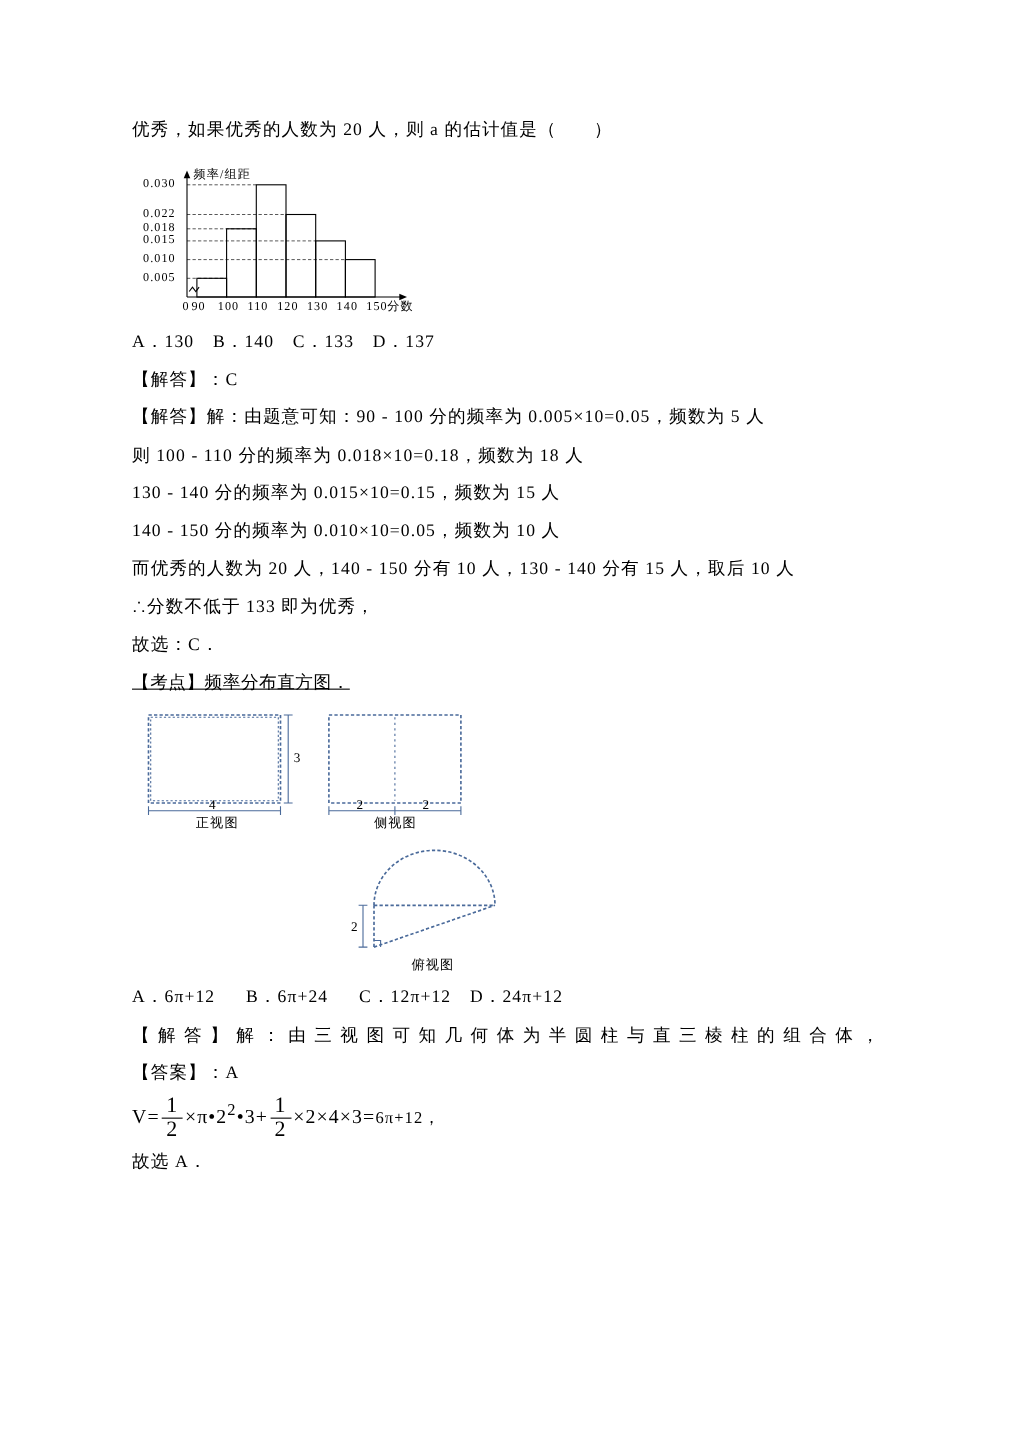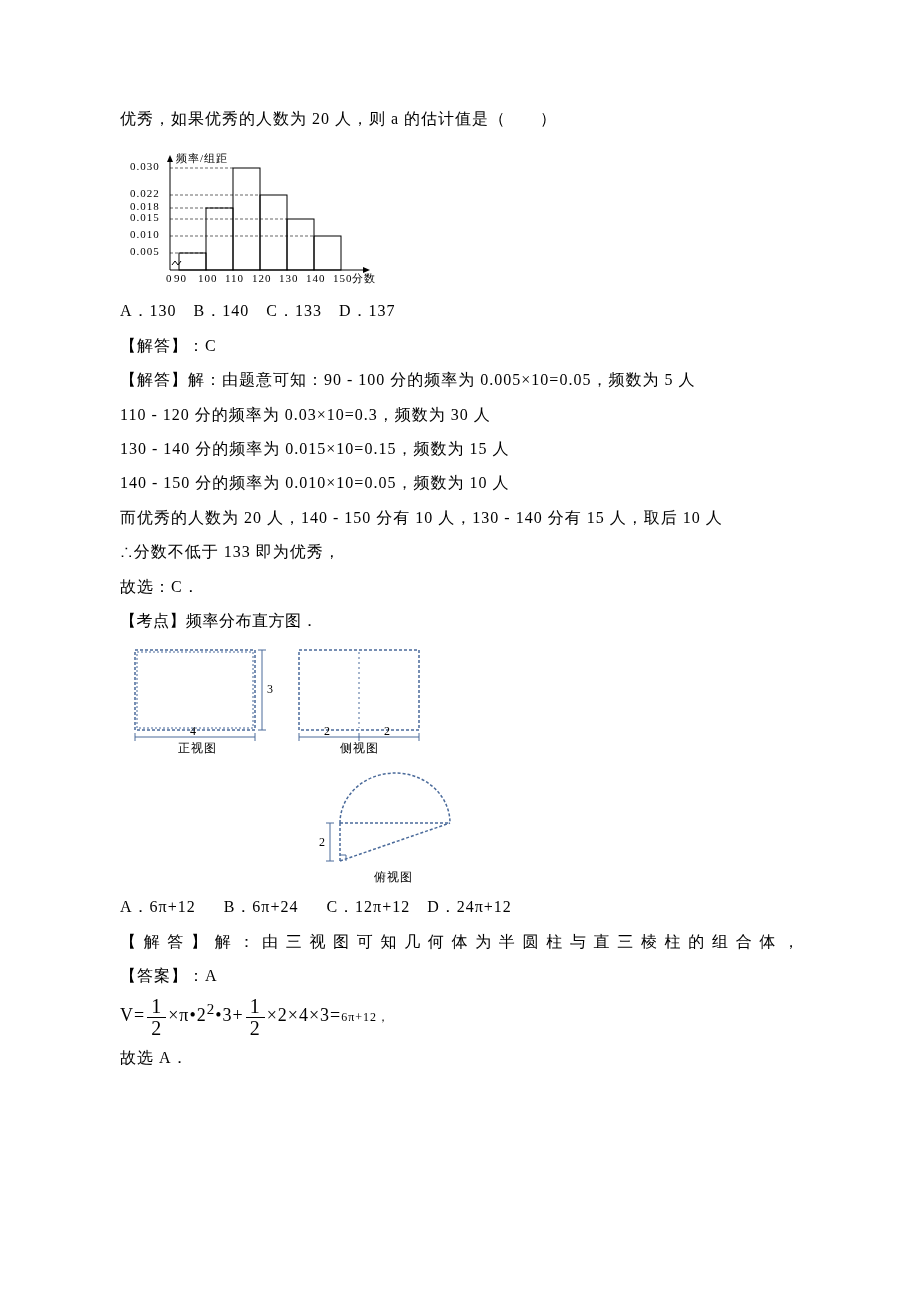--- a/index.html
+++ b/index.html
@@ -66,20 +66,21 @@
   }
   .frac .den {
     display: block;
     padding: 0 4px;
   }
   .formula {
     font-size: 18px;
   }
   .kaopoint {
     letter-spacing: 0.5px;
+    text-decoration: underline;
   }
   .spread {
     text-align-last: justify;
   }
 </style>
 </head>
 <body>
 
 <div class="page">
 
@@ -125,21 +126,21 @@
       <text x="186" y="142" class="svg-label">140</text>
       <text x="213" y="142" class="svg-label">150</text>
       <text x="232" y="142" class="svg-label">分数</text>
       <text x="56" y="22" class="svg-label">频率/组距</text>
     </svg>
   </div>
 
   <div class="line choices">A．130　B．140　C．133　D．137</div>
   <div class="line">【解答】：C</div>
   <div class="line">【解答】解：由题意可知：90 - 100 分的频率为 0.005×10=0.05，频数为 5 人</div>
-  <div class="line">110 - 120 分的频率为 0.03×10=0.3，频数为 30 人</div>
+  <div class="line">则 100 - 110 分的频率为 0.018×10=0.18，频数为 18 人</div>
   <div class="line">130 - 140 分的频率为 0.015×10=0.15，频数为 15 人</div>
   <div class="line">140 - 150 分的频率为 0.010×10=0.05，频数为 10 人</div>
   <div class="line">而优秀的人数为 20 人，140 - 150 分有 10 人，130 - 140 分有 15 人，取后 10 人</div>
   <div class="line">∴分数不低于 133 即为优秀，</div>
   <div class="line">故选：C．</div>
   <div class="line kaopoint">【考点】频率分布直方图．</div>
 
 
   <div class="q4-row">
 
@@ -196,18 +197,18 @@
       <text x="9" y="85" class="svg-label-lg">2</text>
       <text x="64" y="120" class="svg-label-lg">俯视图</text>
     </svg>
   </div>
 
   <div class="line choices">A．6π+12　 B．6π+24　 C．12π+12　D．24π+12</div>
   <div class="line spread">【解答】解：由三视图可知几何体为半圆柱与直三棱柱的组合体，</div>
   <div class="line">【答案】：A</div>
 
   <div class="line formula">
-    <span>V=</span><span class="frac"><span class="num">1</span><span class="den">2</span></span><span>×π•2</span><sup>2</sup><span>•3+</span><span class="frac"><span class="num">1</span><span class="den">2</span></span><span>×2×4×3=</span><span style="font-size:12px;">6π+12，</span>
+    <span>V=</span><span class="frac"><span class="num">1</span><span class="den">2</span></span><span>×π•2</span><sup>2</sup><span>•3+</span><span class="frac"><span class="num">1</span><span class="den">2</span></span><span>×2×4×3=</span><span style="font-size:15px;">6π+12，</span>
   </div>
 
   <div class="line">故选 A．</div>
 
 </div>
 
 </body></html>

